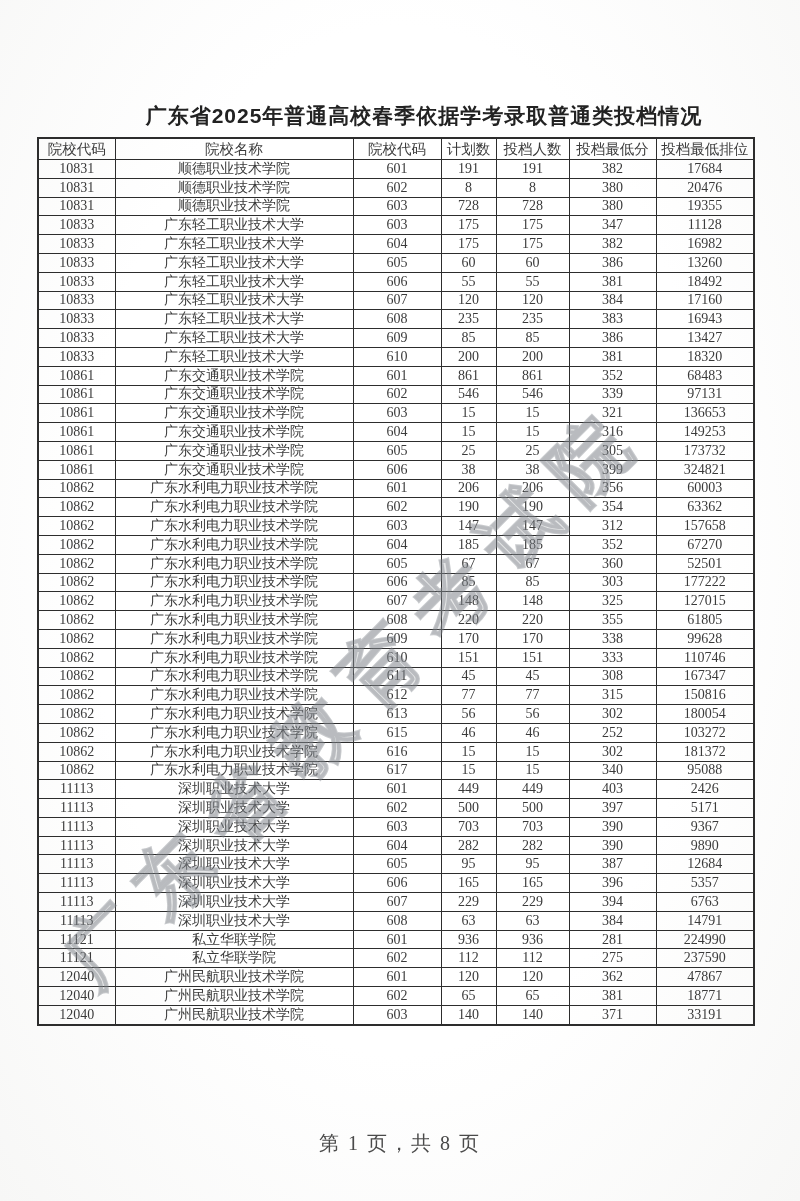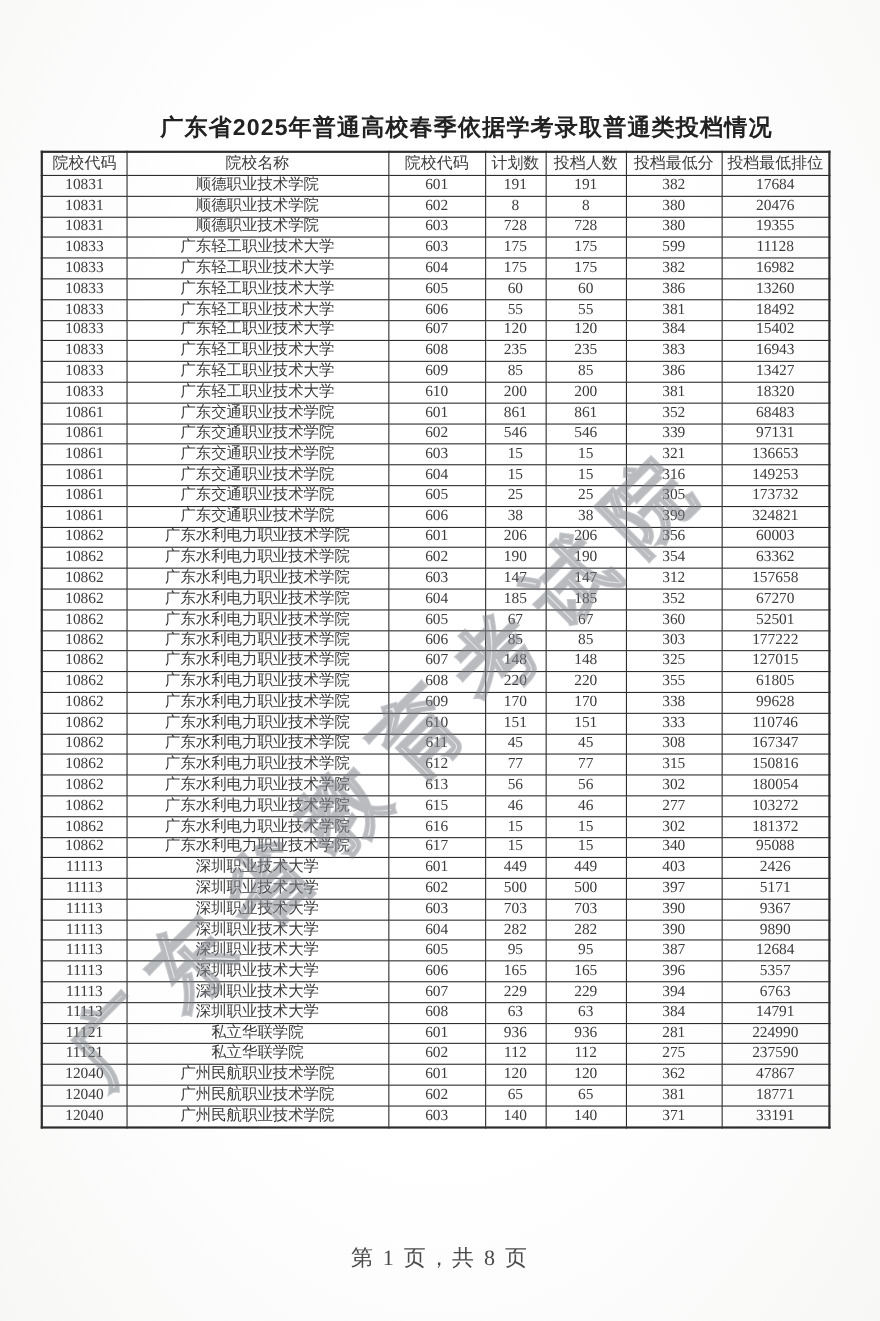--- a/index.html
+++ b/index.html
@@ -135,21 +135,21 @@
           <td>728</td>
           <td>380</td>
           <td>19355</td>
         </tr>
         <tr>
           <td>10833</td>
           <td>广东轻工职业技术大学</td>
           <td>603</td>
           <td>175</td>
           <td>175</td>
-          <td>599</td>
+          <td>347</td>
           <td>11128</td>
         </tr>
         <tr>
           <td>10833</td>
           <td>广东轻工职业技术大学</td>
           <td>604</td>
           <td>175</td>
           <td>175</td>
           <td>382</td>
           <td>16982</td>
@@ -172,21 +172,21 @@
           <td>381</td>
           <td>18492</td>
         </tr>
         <tr>
           <td>10833</td>
           <td>广东轻工职业技术大学</td>
           <td>607</td>
           <td>120</td>
           <td>120</td>
           <td>384</td>
-          <td>15402</td>
+          <td>17160</td>
         </tr>
         <tr>
           <td>10833</td>
           <td>广东轻工职业技术大学</td>
           <td>608</td>
           <td>235</td>
           <td>235</td>
           <td>383</td>
           <td>16943</td>
         </tr>
@@ -378,21 +378,21 @@
           <td>56</td>
           <td>302</td>
           <td>180054</td>
         </tr>
         <tr>
           <td>10862</td>
           <td>广东水利电力职业技术学院</td>
           <td>615</td>
           <td>46</td>
           <td>46</td>
-          <td>277</td>
+          <td>252</td>
           <td>103272</td>
         </tr>
         <tr>
           <td>10862</td>
           <td>广东水利电力职业技术学院</td>
           <td>616</td>
           <td>15</td>
           <td>15</td>
           <td>302</td>
           <td>181372</td>

